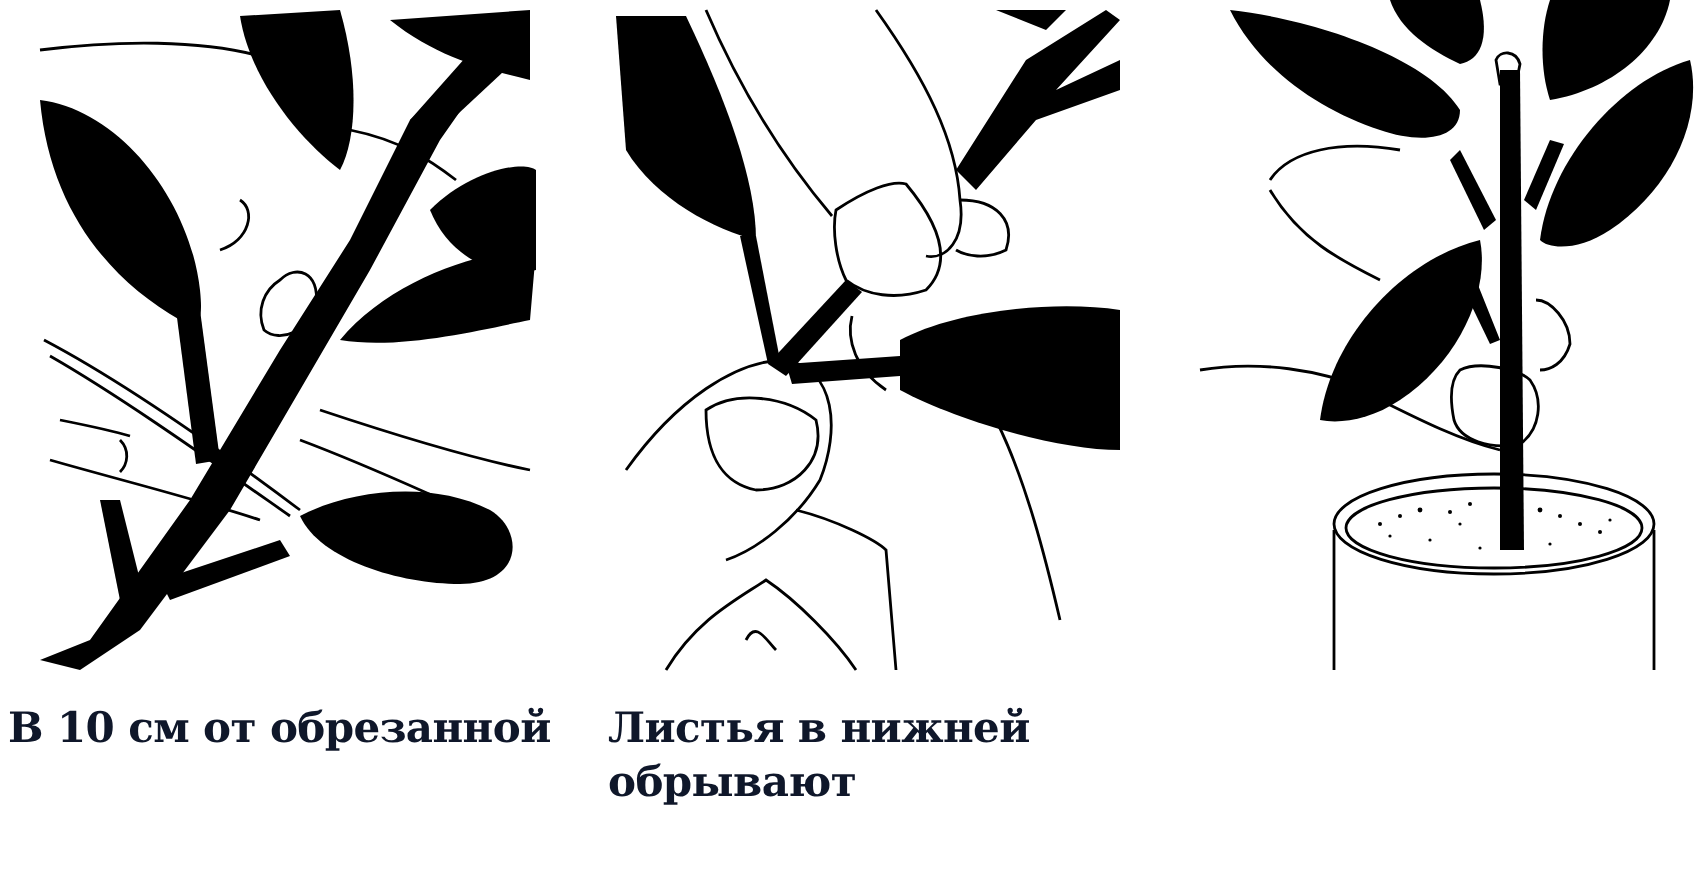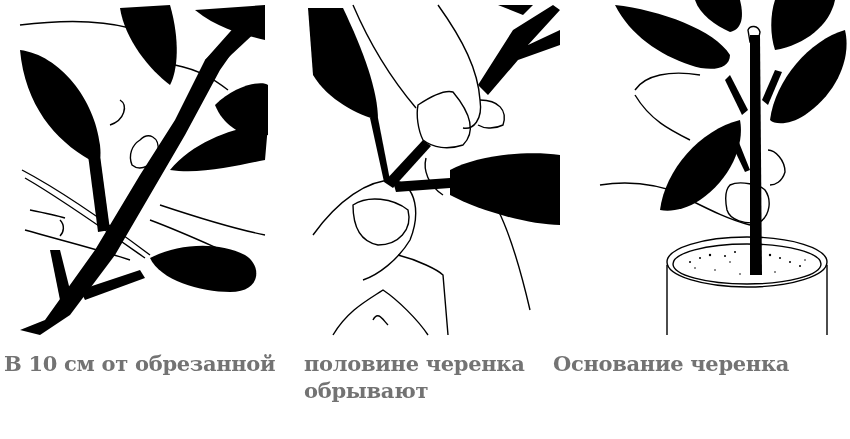--- a/index.html
+++ b/index.html
@@ -5,21 +5,21 @@
   html, body { margin: 0; padding: 0; background: #ffffff; }
   body { width: 850px; height: 439px; position: relative; overflow: hidden; font-family: "DejaVu Serif", "Liberation Serif", serif; }
   .panel { position: absolute; top: 0; }
   .panel svg { display: block; }
   .caption {
     position: absolute;
     font-family: "DejaVu Serif", "Liberation Serif", serif;
     font-weight: bold;
     font-size: 21px;
     line-height: 27px;
-    color: #737373;
+    color: #0f172a;
     white-space: nowrap;
     letter-spacing: -0.3px;
   }
   .caption span { display: block; }
 </style>
 </head>
 <body>
 
 <div class="panel" style="left:0;width:270px;height:340px;">
   <svg width="270" height="340" viewBox="0 0 270 340">
@@ -153,19 +153,18 @@
         <circle cx="140" cy="262" r="0.8"></circle>
     </g>
   </svg>
 </div>
 
 <div class="caption" style="left:4px;top:350px;">
   <span>В 10 см от обрезанной</span>
 </div>
 
 <div class="caption" style="left:304px;top:350px;">
-  <span>половине черенка</span>
+  <span>Листья в нижней</span>
   <span>обрывают</span>
 </div>
 
 <div class="caption" style="left:553px;top:350px;">
-  <span>Основание черенка</span>
 </div>
 
 </body></html>

